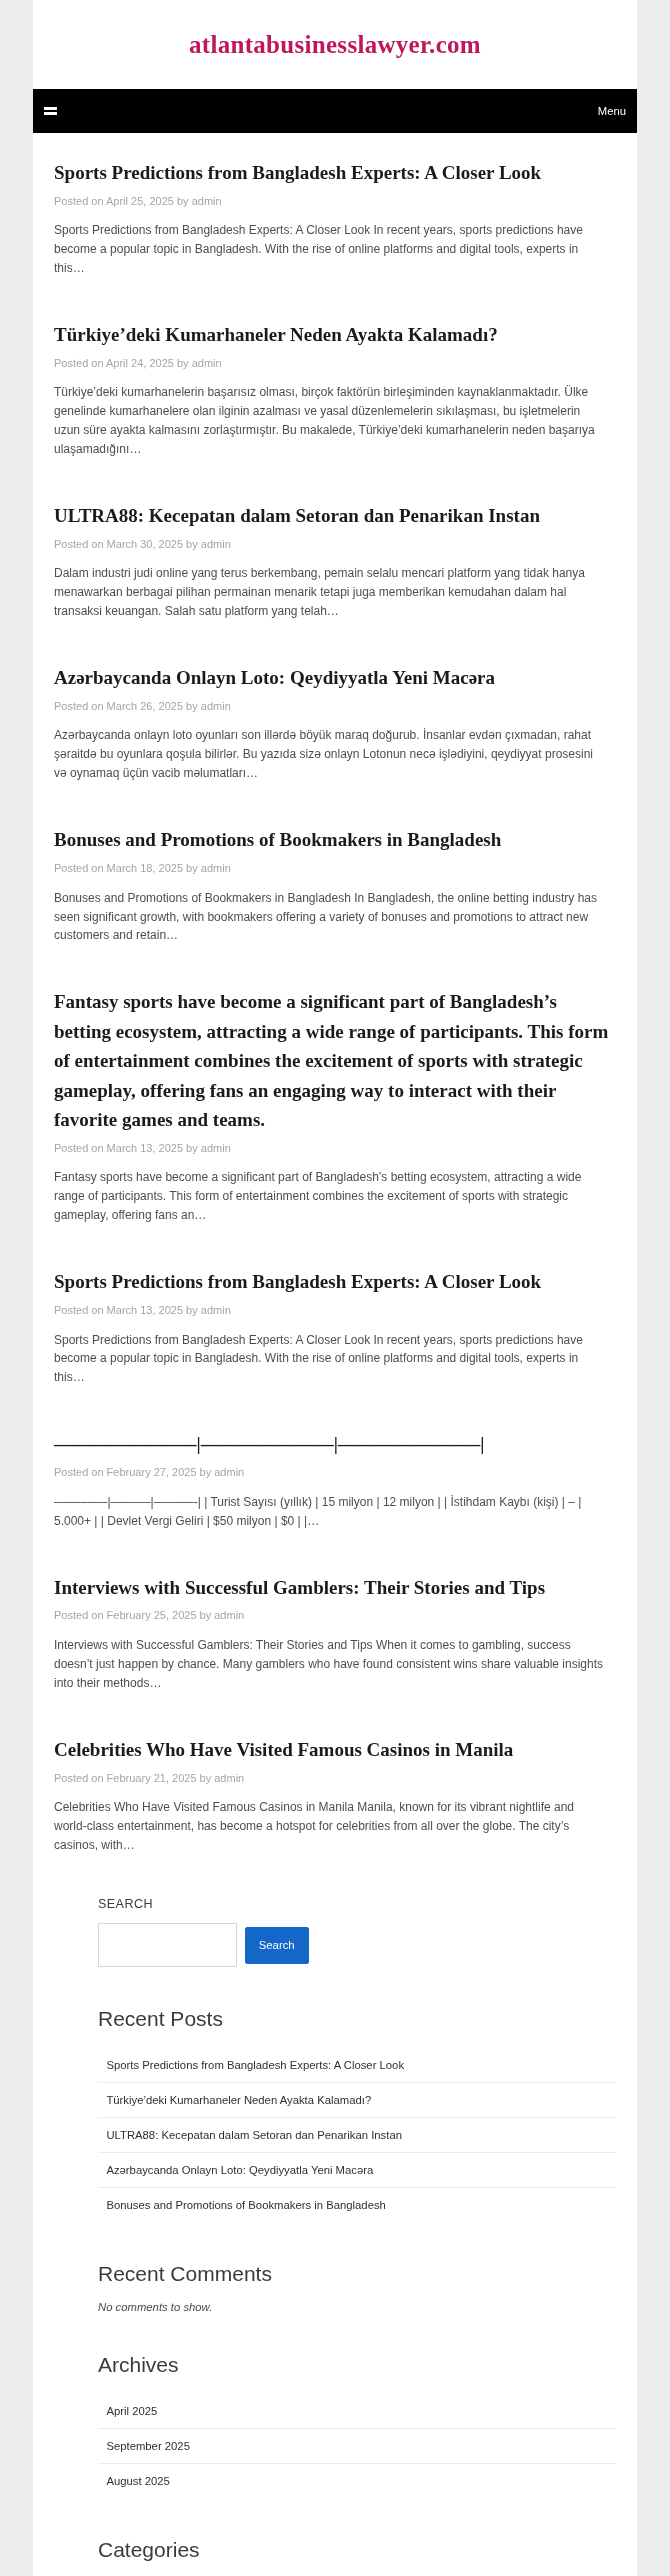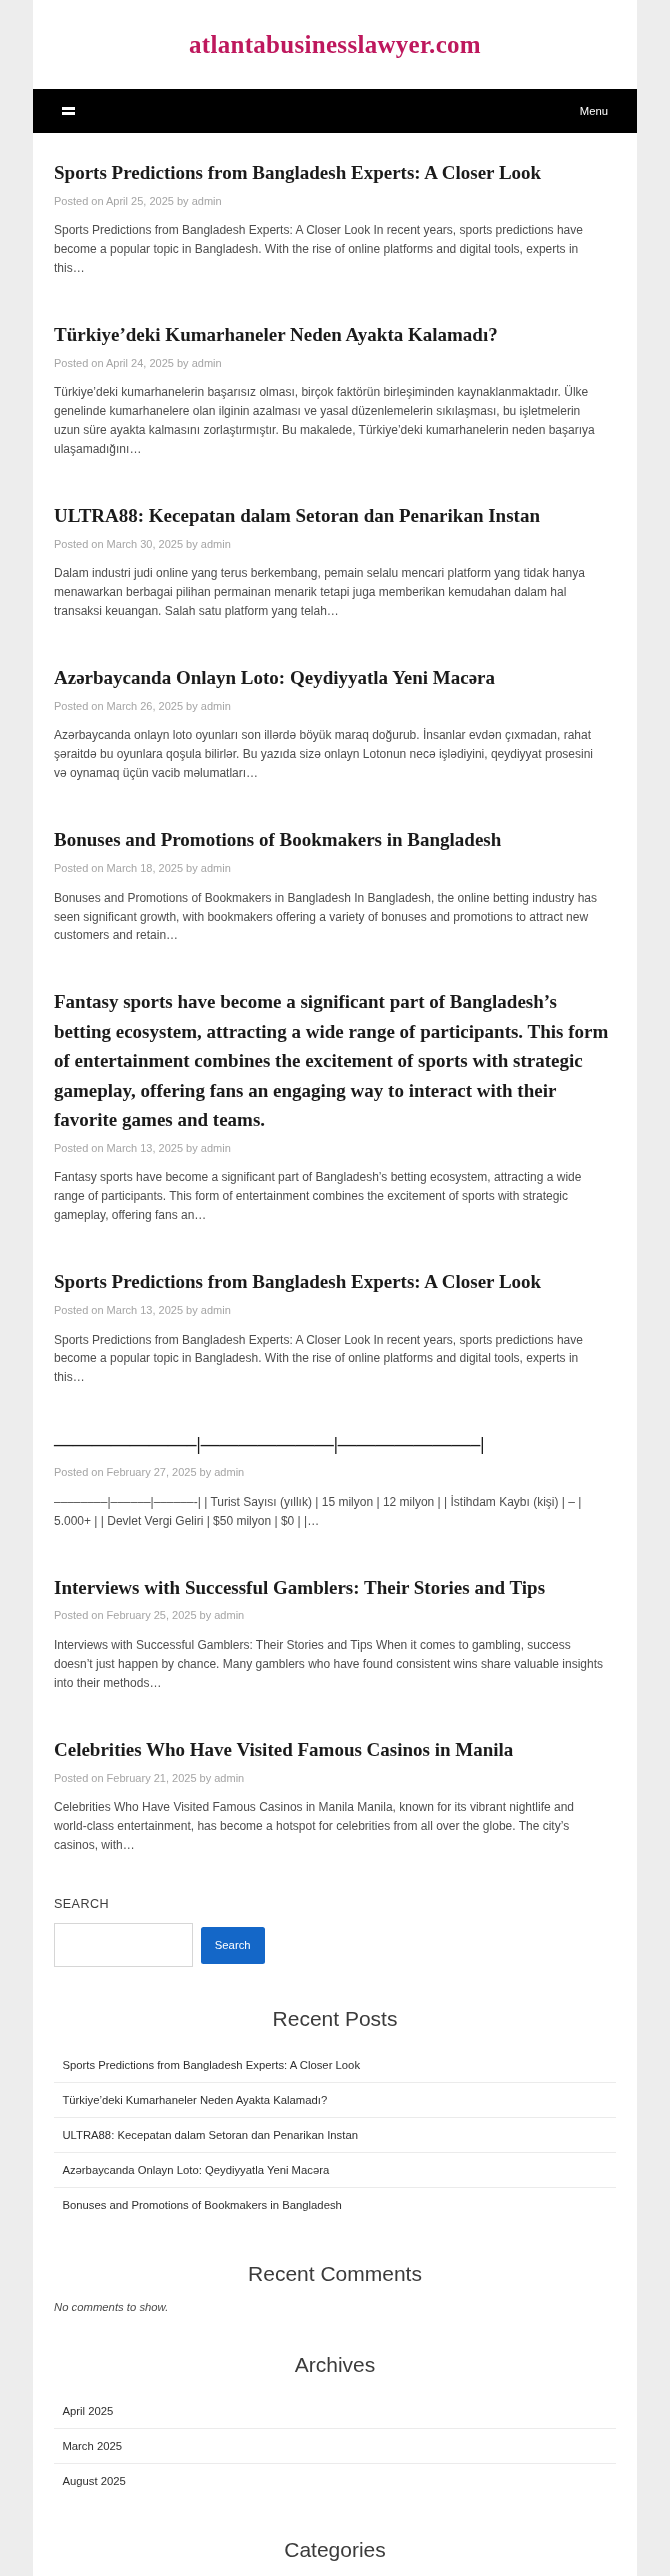--- a/index.html
+++ b/index.html
@@ -32,21 +32,21 @@
     text-decoration: none;
     letter-spacing: 0.3px;
   }
   
   .nav {
     background: #000000;
     height: 44px;
     display: flex;
     align-items: center;
     justify-content: space-between;
-    padding: 0 29px;
+    padding: 0 11px;
   }
   .hamburger { display: inline-block; cursor: pointer; }
   .hamburger .bar { width: 13.4px; height: 2.5px; background: #ffffff; margin: 2.5px 0; }
   .menu-label { color: #ffffff; font-size: 11.3px; cursor: pointer; }
   
   .main { padding: 25px 21px 39px; }
   .post { margin-bottom: 42px; }
   .post-title {
     margin: 0;
     font-family: "Liberation Serif", serif;
@@ -90,22 +90,22 @@
     color: #ffffff;
     border: none;
     border-radius: 2.5px;
     padding: 0 14.3px;
     height: 37px;
     font-size: 11.3px;
     font-family: inherit;
     cursor: pointer;
   }
   
-  .widget { margin-top: 40px; }
-  .widget-title { margin: 0; font-size: 21px; font-weight: 400; color: #3b3b3b; text-align: center; }
+  .widget { margin-top: 40px; margin-left: 44px; }
+  .widget-title { margin: 0; font-size: 21px; font-weight: 400; color: #3b3b3b; }
   .widget-list { list-style: none; margin: 17px 0 0; padding: 0; }
   .widget-list li {
     padding: 11px 0 11px 8.4px;
     border-bottom: 0.8px solid #ebebeb;
     font-size: 11.3px;
   }
   .widget-list li:last-child { border-bottom: none; }
   .widget-list a { color: #2f2f2f; text-decoration: none; }
   .empty-note { margin: 15px 0 0; font-size: 11.3px; color: #4a4a4a; font-style: italic; }
 </style>
@@ -220,21 +220,21 @@
       <h3 class="widget-title">Recent Comments</h3>
       <p class="empty-note">No comments to show.</p>
     </section>
 
     <section class="widget">
       <h3 class="widget-title">Archives</h3>
       <ul class="widget-list">
 
           <li class="widget-list-item"><a href="#">April 2025</a></li>
 
-          <li class="widget-list-item"><a href="#">March 2025</a></li>
+          <li class="widget-list-item"><a href="#">September 2025</a></li>
 
           <li class="widget-list-item"><a href="#">August 2025</a></li>
         </ul>
     </section>
 
     <section class="widget">
       <h3 class="widget-title">Categories</h3>
       <ul class="widget-list">
 
           <li class="widget-list-item"><a href="#">Uncategorized</a></li>

